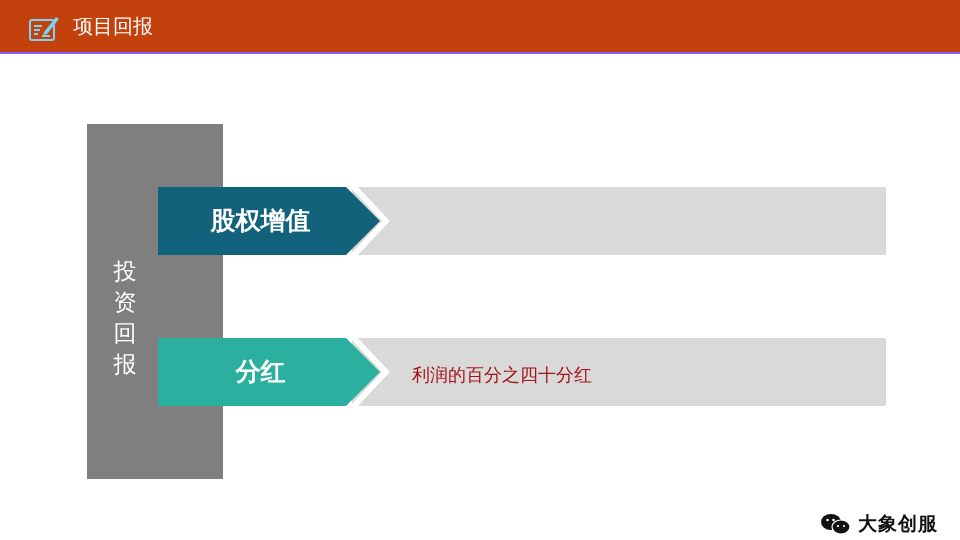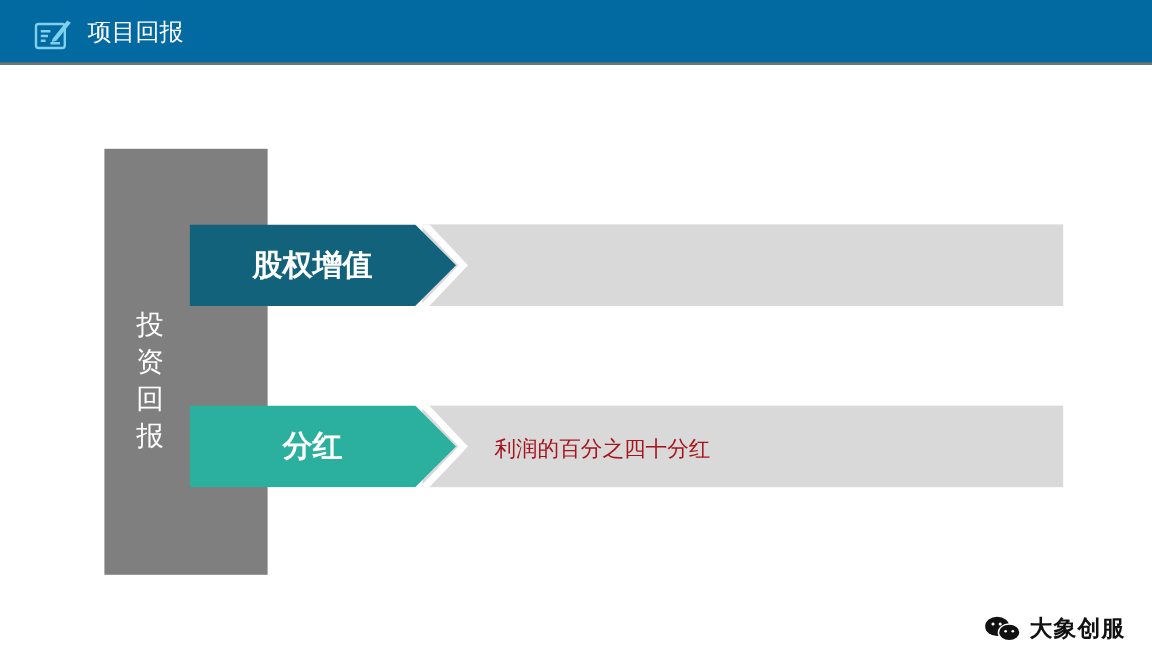--- a/index.html
+++ b/index.html
@@ -1,19 +1,19 @@
 <!DOCTYPE html>
 <html><head>
 <meta charset="utf-8">
 <style>
   html, body { margin:0; padding:0; }
   body { width:960px; height:540px; position:relative; overflow:hidden; background:#ffffff;
          font-family:"DejaVu Sans","Liberation Sans",sans-serif; }
-  .header { position:absolute; left:0; top:0; width:960px; height:54px; background:#0369a1;
-            border-bottom:2px solid #737373; box-sizing:border-box; }
+  .header { position:absolute; left:0; top:0; width:960px; height:54px; background:#c2410c;
+            border-bottom:2px solid #8b5cf6; box-sizing:border-box; }
   .header-icon { position:absolute; left:28px; top:13px; width:32px; height:30px; }
   .header-title { position:absolute; left:73px; top:13px; color:#ffffff; font-size:20px; line-height:26px; }
 
   .side-panel { position:absolute; left:87px; top:124px; width:136px; height:355px; background:#7f7f7f; }
   .side-label { position:absolute; left:105px; top:256px; width:40px; color:#ffffff; font-size:23px;
                 line-height:31px; text-align:center; font-family:"DejaVu Serif","Liberation Serif",serif; }
   .side-label span { display:block; }
 
   .row { position:absolute; left:158px; width:880px; height:68px; }
   .row-bar { position:absolute; left:194px; top:0; width:534px; height:68px; background:#d9d9d9; }

